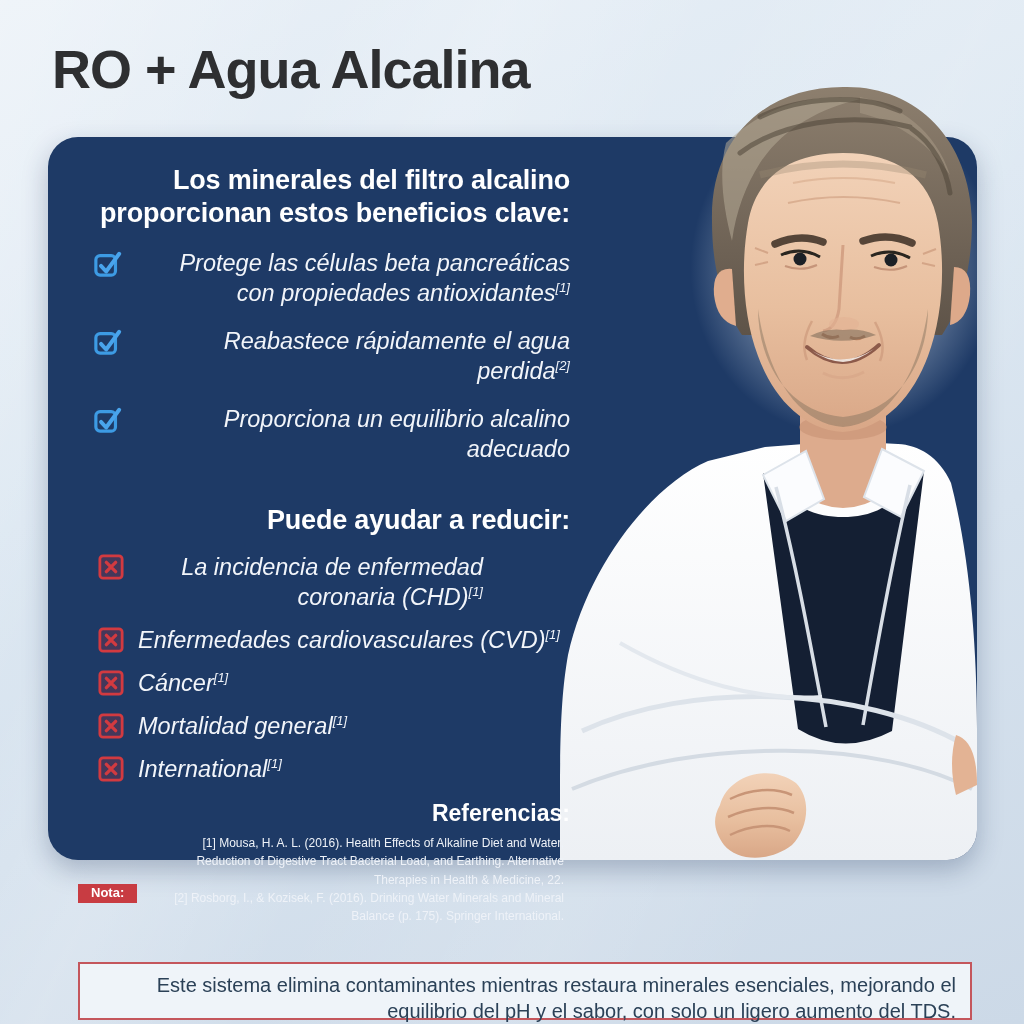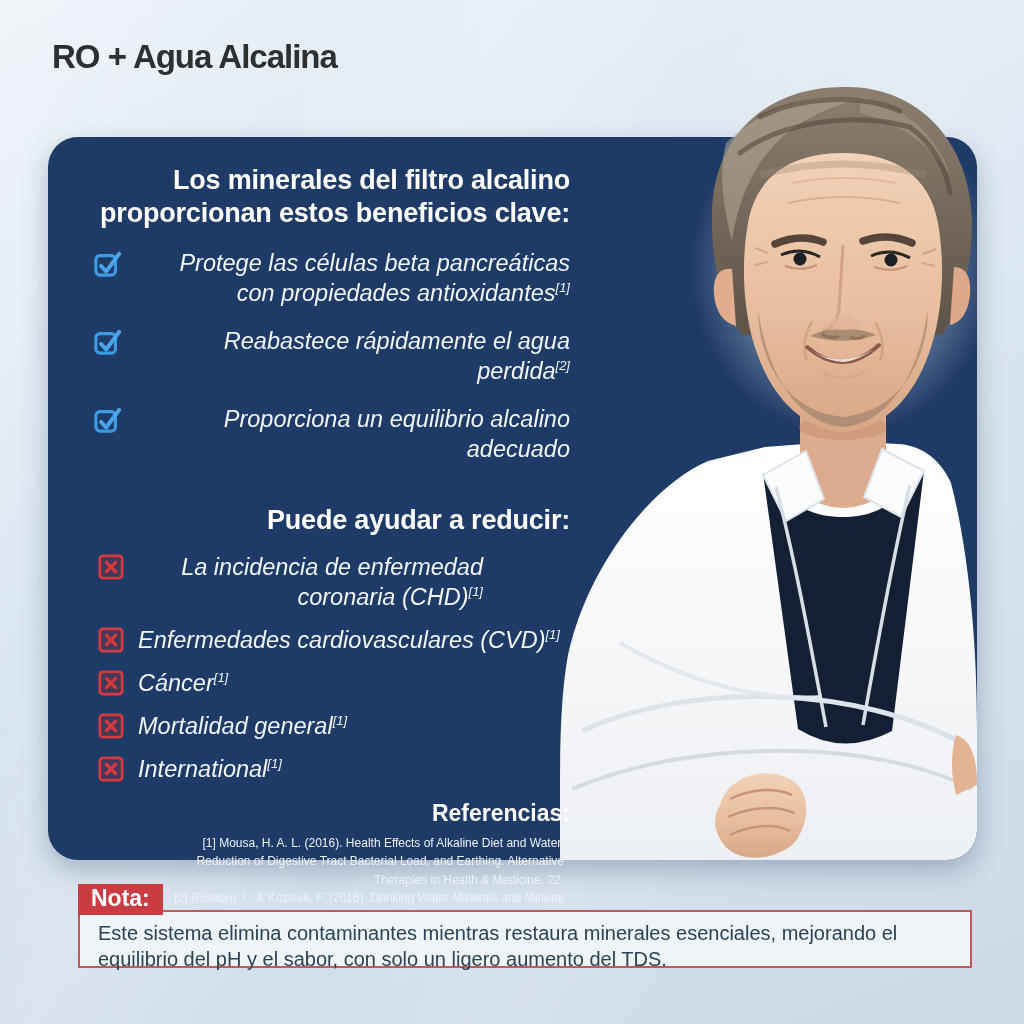--- a/index.html
+++ b/index.html
@@ -2,21 +2,21 @@
 <html><head>
 <meta charset="utf-8">
 <style>
   html,body{margin:0;padding:0;}
   body{width:1024px;height:1024px;font-family:"Liberation Sans",sans-serif;}
   .poster{position:relative;width:1024px;height:1024px;overflow:hidden;
     background:linear-gradient(160deg,#e9f0f7 0%,#dde8f2 38%,#d6e2ee 62%,#ccd9e7 100%);}
   .poster::before{content:"";position:absolute;inset:0;
     background:linear-gradient(115deg,rgba(255,255,255,.30) 0%,rgba(255,255,255,0) 22%,rgba(255,255,255,.18) 34%,rgba(255,255,255,0) 48%,rgba(255,255,255,.12) 66%,rgba(255,255,255,0) 80%);
     pointer-events:none;}
-  .title{position:absolute;left:52px;top:38px;margin:0;font-size:33px;font-weight:800;
+  .title{position:absolute;left:52px;top:38px;margin:0;font-size:54px;font-weight:800;
     letter-spacing:-1px;color:#2e2f31;}
   .card{position:absolute;left:48px;top:137px;width:929px;height:723px;border-radius:30px;
     background:#1e3a66;box-shadow:0 10px 26px rgba(25,45,85,.28);}
   .card-content{position:absolute;left:78px;top:164px;width:492px;color:#f3f6fa;z-index:4;text-align:right;}
   .h-benefits,.h-reduce{margin:0;font-size:27px;font-weight:700;line-height:33px;color:#ffffff;letter-spacing:-.2px;}
   .h-benefits{margin-bottom:18px;max-width:560px;}
   .h-reduce{margin-top:40px;margin-bottom:15px;}
   ul.ilist{list-style:none;margin:0;padding:0;}
   ul.ilist li{display:flex;align-items:flex-start;margin:0 0 18px 16px;}
   ul.reduce li{margin:0 0 13px 20px;}
@@ -26,23 +26,23 @@
   ul.benefits li.wide p{max-width:520px;}
   ul.reduce p{max-width:520px;}
   ul.reduce li.narrow p{max-width:345px;}
   sup{font-size:13px;line-height:0;vertical-align:9px;letter-spacing:0;}
   .h-refs{margin:16px 0 7px 0;font-size:23px;font-weight:700;color:#ffffff;}
   .refs p{margin:0;font-size:12px;line-height:18.3px;color:#eef2f8;width:486px;letter-spacing:0;}
   .refs .rline{display:block;}
   .photo-wrap{position:absolute;left:560px;top:83px;width:417px;height:777px;overflow:hidden;
     border-bottom-right-radius:30px;z-index:3;pointer-events:none;}
   .note-tab{position:absolute;left:78px;top:884px;z-index:6;background:#c83c42;color:#fff;
-    font-size:23px;font-weight:700;padding:1px 13px 3px 13px;}
-  .note-box{position:absolute;left:78px;top:910px;width:894px;height:58px;z-index:5;
-    background:#eff4f9;border:2px solid #c4565c;box-sizing:border-box;}
+    font-size:13px;font-weight:700;padding:1px 13px 3px 13px;}
+  .note-box{position:absolute;left:78px;top:962px;width:894px;height:58px;z-index:5;
+    background:#eff4f9;border:2px solid #c4565c;box-sizing:border-box;text-align:right;}
   .note-box p{margin:0;padding:8px 14px 0 18px;font-size:20px;line-height:26px;color:#2b4157;}
 </style>
 </head>
 <body>
 
 <div class="poster">
 
   <h1 class="title">RO + Agua Alcalina</h1>
 
   <div class="card"></div>

